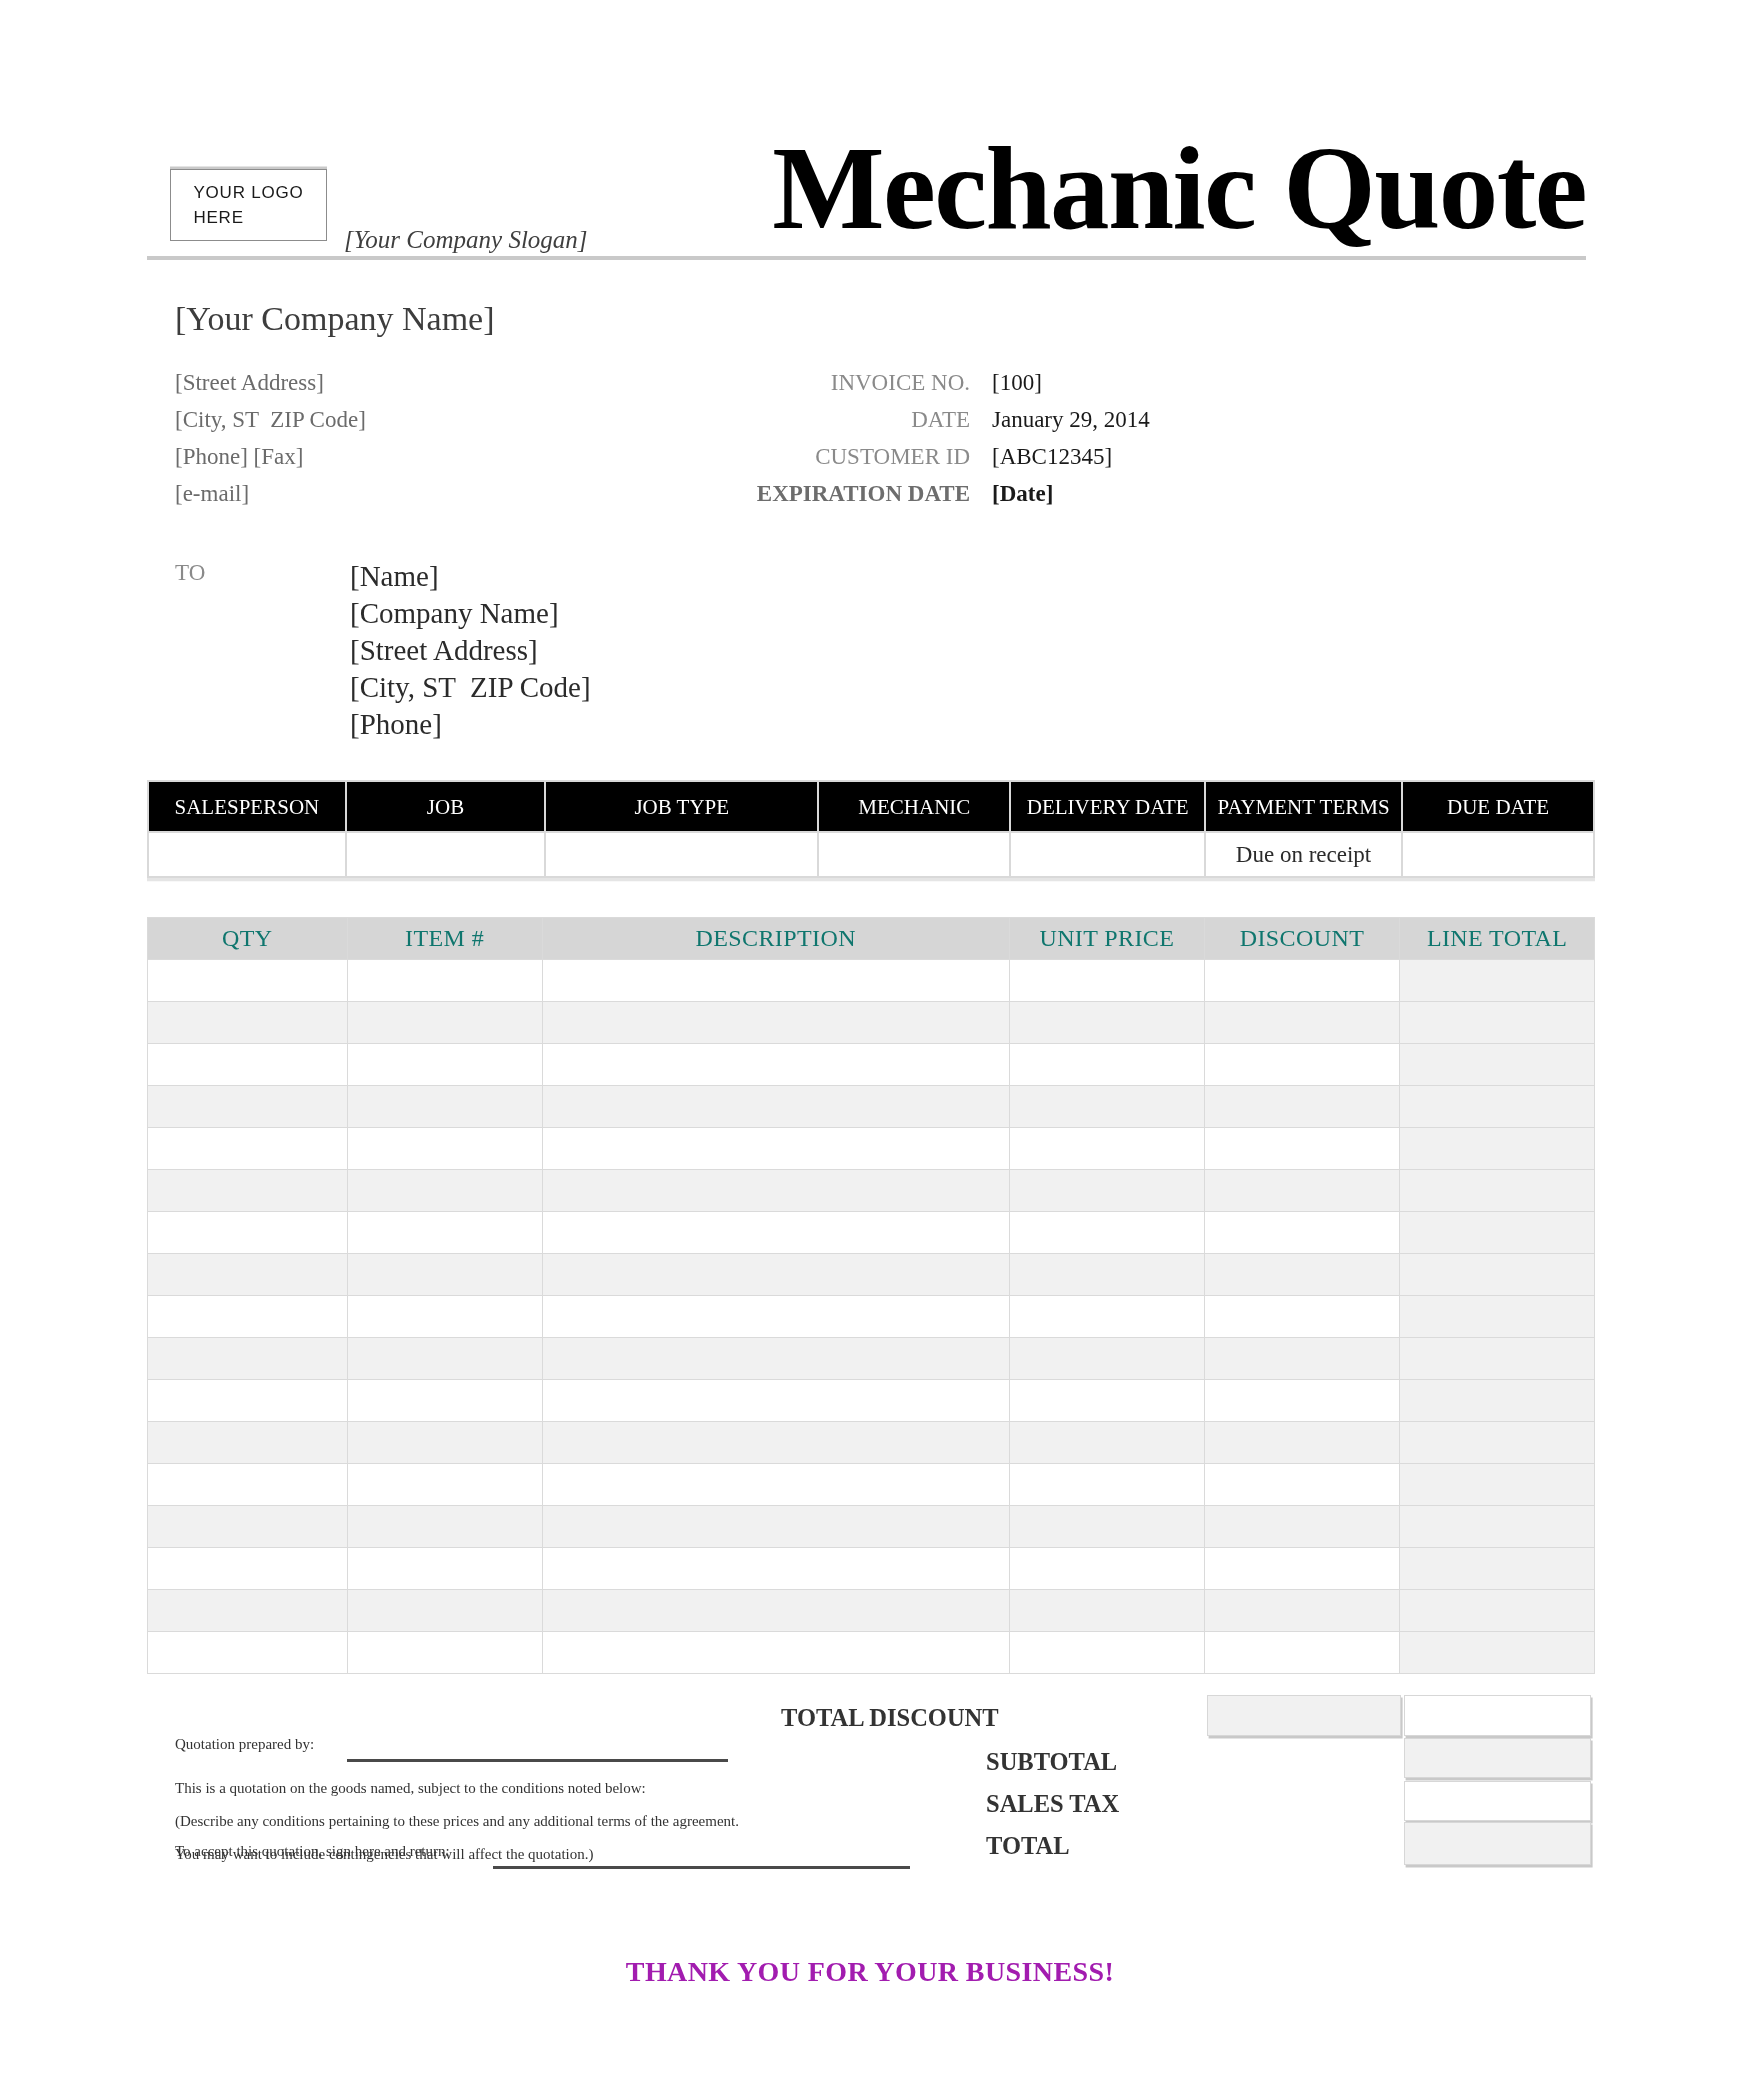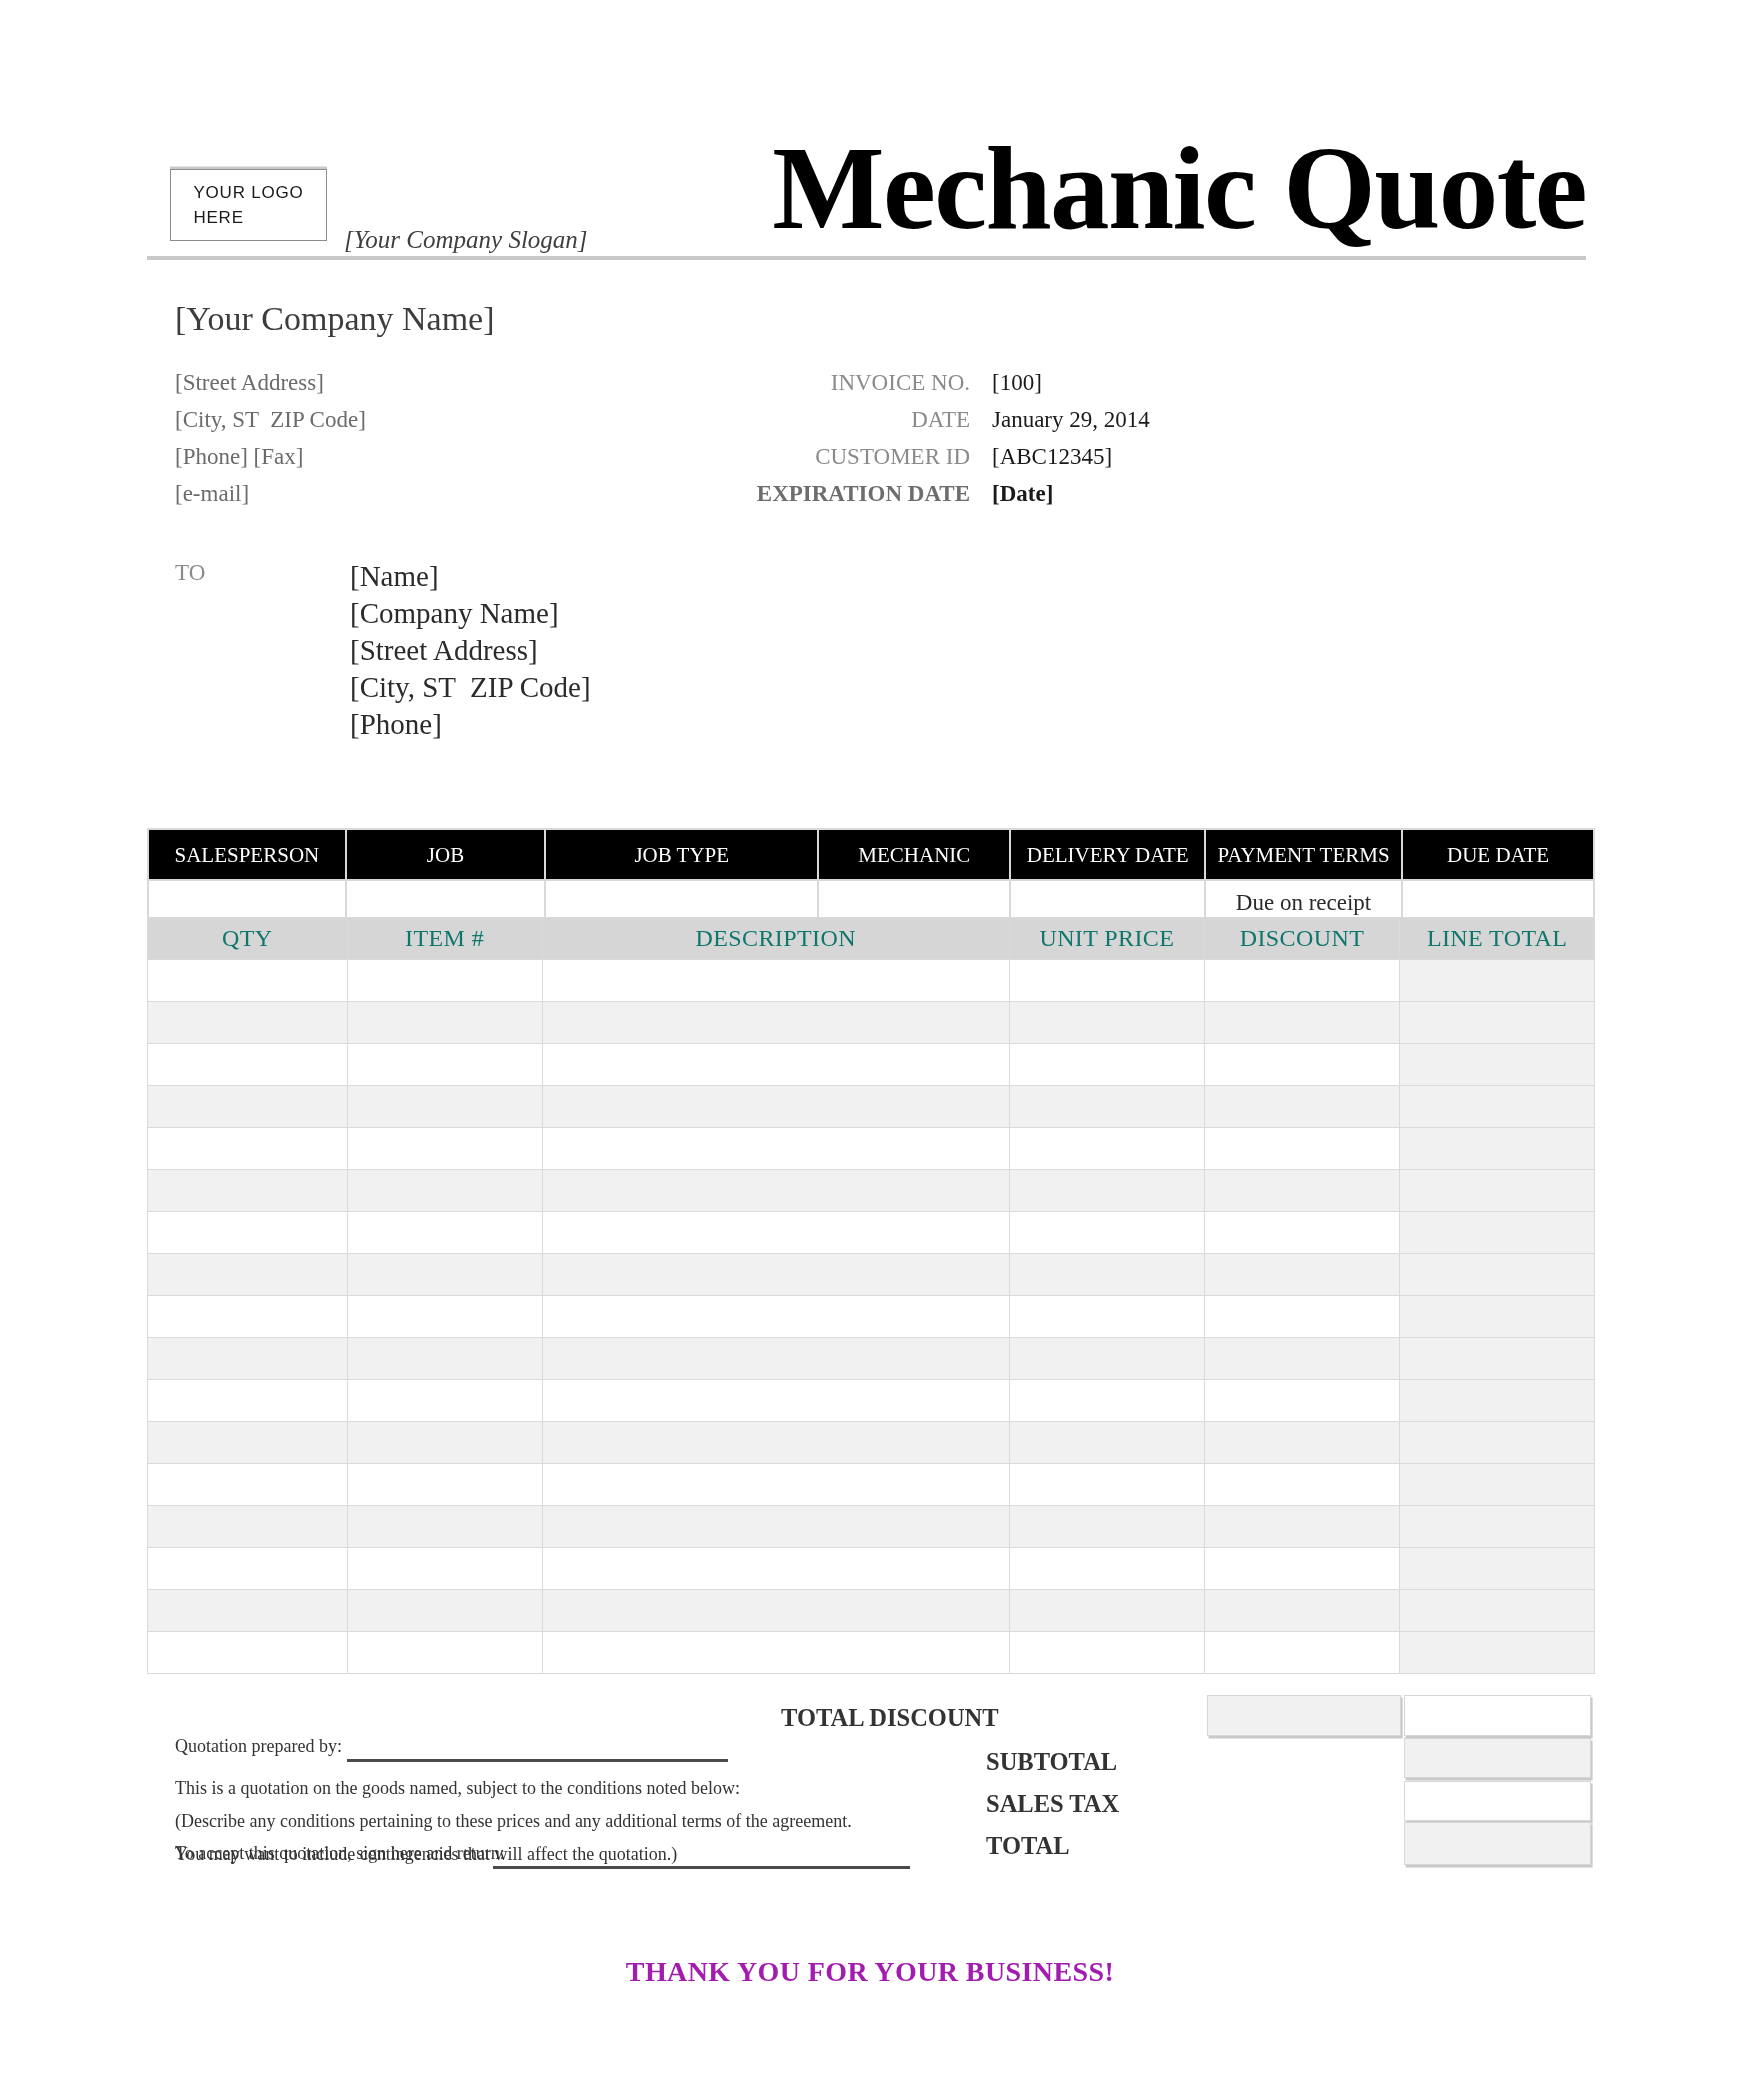--- a/index.html
+++ b/index.html
@@ -29,21 +29,21 @@
   .meta-value.strong { font-weight:bold; }
 
   .to-label { position:absolute; left:175px; top:560px; font-size:23px; color:#8a8a8a; }
   .to-block { position:absolute; left:350px; top:560px; font-size:29px; color:#2b2b2b; }
   .to-block div { height:37px; }
   .pre { white-space:pre; }
 
   
   .sales-table { position:absolute; left:147px; top:780px; width:1448px;
     border-collapse:separate; border-spacing:2.5px; background:#d9d9d9; table-layout:fixed;
-    box-shadow:0 3.3px 0 rgba(0,0,0,0.10);margin-top:48px; }
+    box-shadow:0 3.3px 0 rgba(0,0,0,0.10); }
   .sales-table th { background:#000000; color:#ffffff; font-weight:normal; font-size:21px;
     line-height:24px; height:49px; text-align:center; vertical-align:middle; padding:0 4.9px; }
   .sales-table td { background:#ffffff; height:43px; font-size:23px; color:#2b2b2b;
     text-align:center; vertical-align:middle; }
 
   
   .items-table { position:absolute; left:147px; top:917px; width:1448px;
     border-collapse:separate; border-spacing:1.6px; background:#dadada; table-layout:fixed; }
   .items-table th { background:#d6d6d6; color:#0f766e; font-weight:normal; font-size:24px;
     height:41px; text-align:center; vertical-align:middle; letter-spacing:0.4px; }
@@ -52,21 +52,21 @@
   .items-table td.line-total { background:#f1f1f1; }
 
   
   .total-label { position:absolute; width:409px; text-align:left; font-size:24.5px;
     font-weight:bold; color:#333333; }
   .total-box { position:absolute; border:1.6px solid #d7d7d7; box-shadow:1.6px 2.5px 0 #c9c9c9; }
   .box-gray { background:#f1f1f1; }
   .box-white { background:#ffffff; }
 
   
-  .small-text { position:absolute; font-size:18px; color:#333333; }
+  .small-text { position:absolute; font-size:15px; color:#333333; }
   .sig-line { position:absolute; height:2.5px; background:#4a4a4a; }
   .conditions { line-height:33px; }
   .thank-you { position:absolute; left:0; right:0; top:1956px; text-align:center;
     font-size:28px; font-weight:bold; color:#a21caf; letter-spacing:0.4px; }
 </style>
 </head>
 <body>
 
 <div class="page">
 

